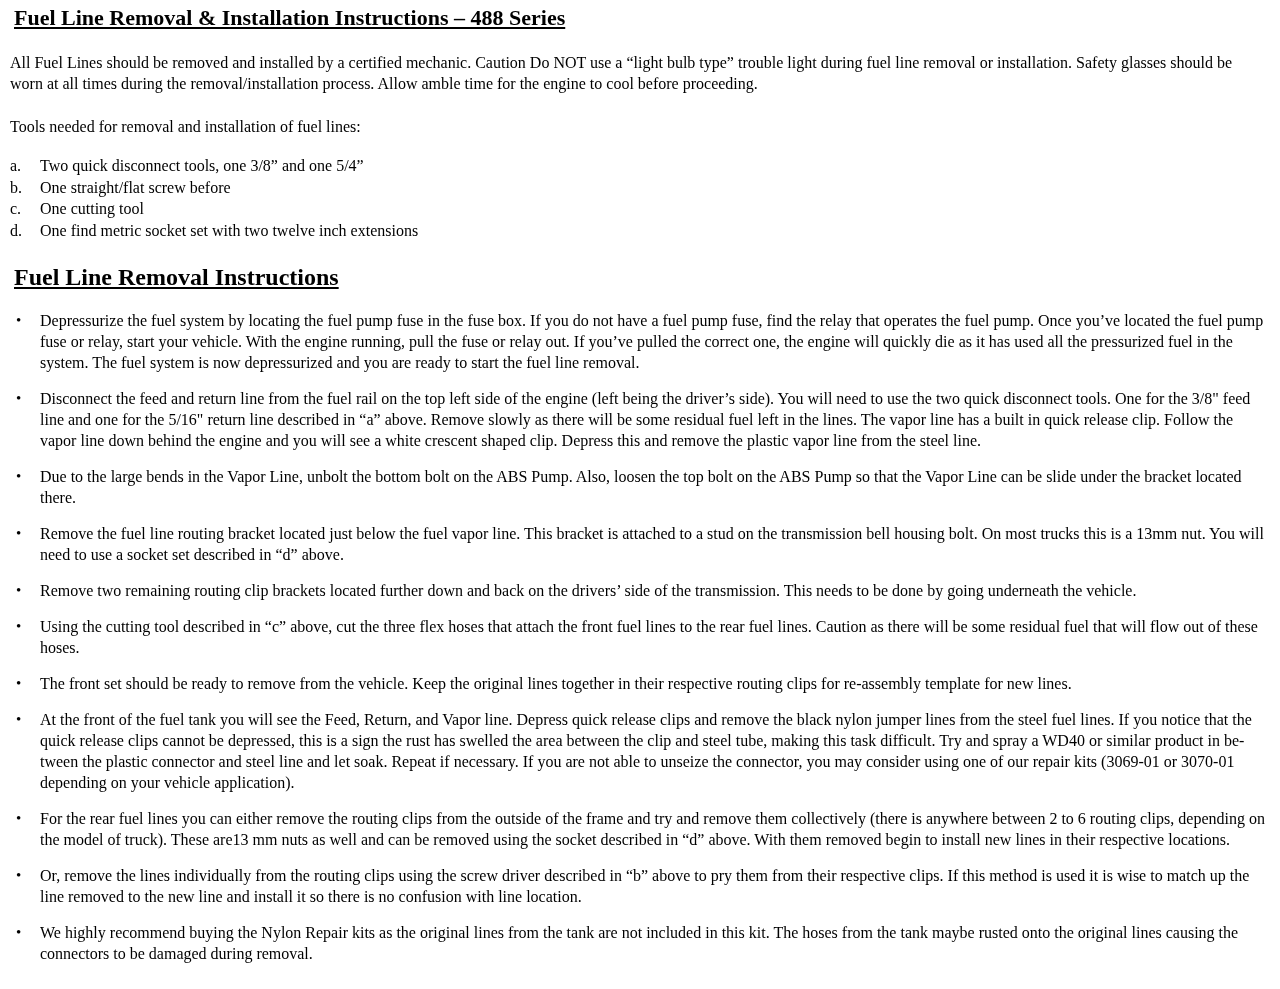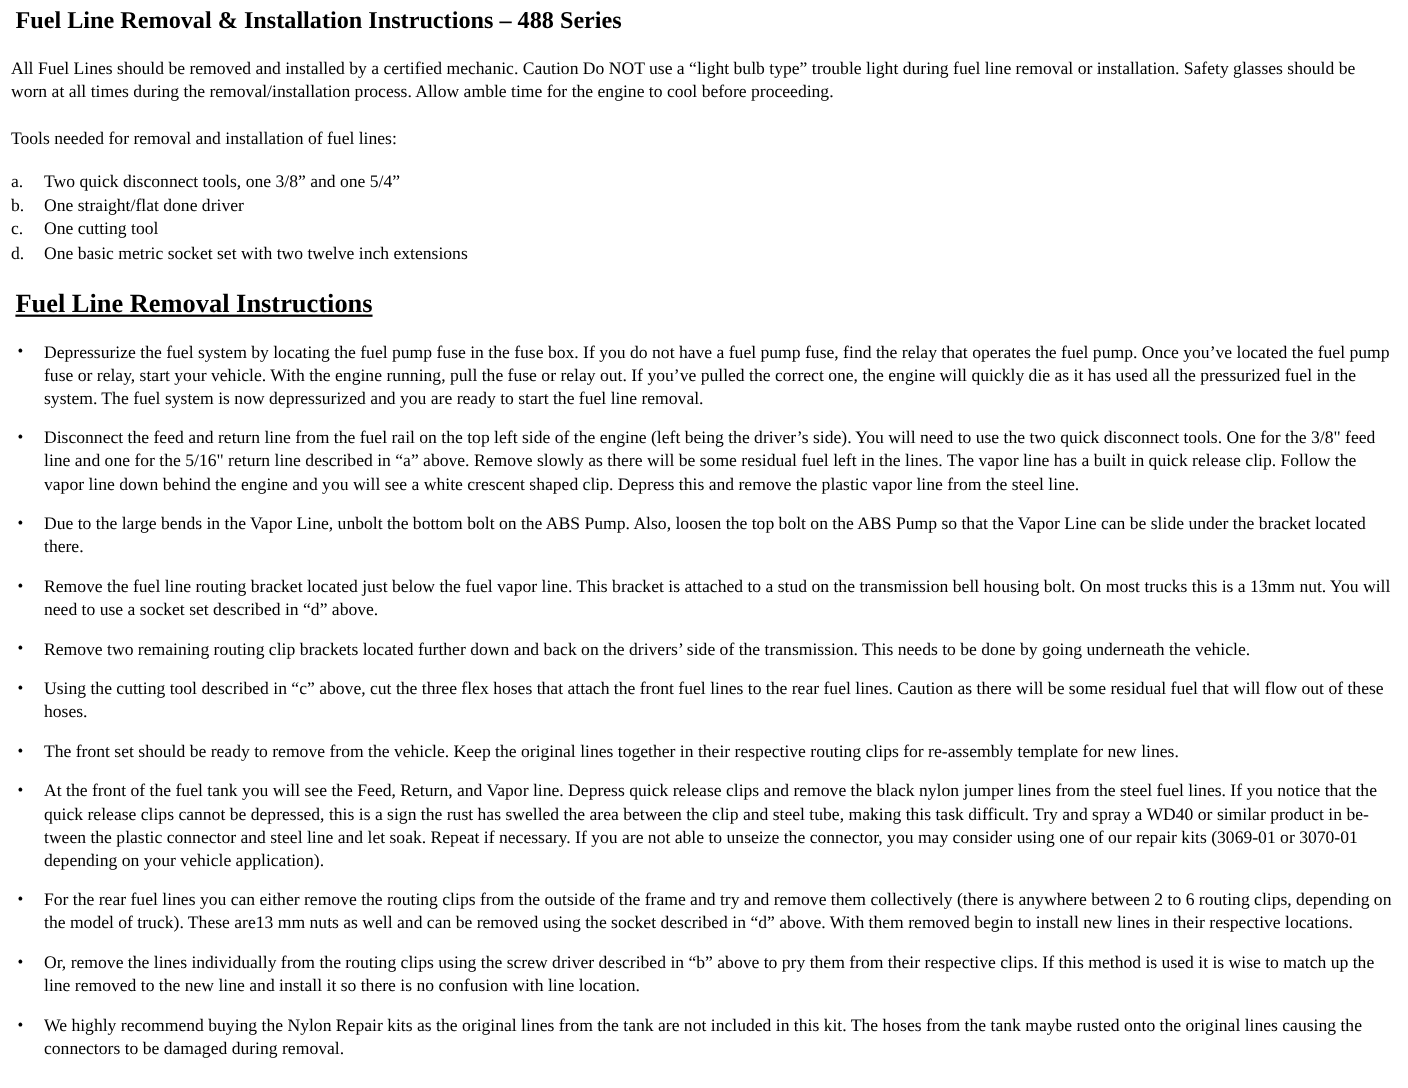--- a/index.html
+++ b/index.html
@@ -17,20 +17,21 @@
     font-family: "Liberation Serif", "DejaVu Serif", serif;
     font-size: 16px;
     line-height: 21px;
     color: #000000;
     overflow: hidden;
   }
   .doc-title {
     font-size: 22px;
     line-height: 26px;
     font-weight: bold;
+    text-decoration: underline;
     margin: 2px 0 0 4px;
   }
   .intro {
     margin: 21px 0 16px 0;
     padding-right: 2px;
   }
   .tools-intro {
     margin: 22px 0 0 0;
   }
   .tools-list {
@@ -88,29 +89,29 @@
 
   <p class="tools-intro">Tools needed for removal and installation of fuel lines:</p>
 
   <div class="tools-list">
     <div class="tool-row">
       <span class="tool-marker">a.</span>
       <span class="tool-text">Two quick disconnect tools, one 3/8” and one 5/4”</span>
     </div>
     <div class="tool-row">
       <span class="tool-marker">b.</span>
-      <span class="tool-text">One straight/flat done driver</span>
+      <span class="tool-text">One straight/flat screw before</span>
     </div>
     <div class="tool-row">
       <span class="tool-marker">c.</span>
       <span class="tool-text">One cutting tool</span>
     </div>
     <div class="tool-row">
       <span class="tool-marker">d.</span>
-      <span class="tool-text">One basic metric socket set with two twelve inch extensions</span>
+      <span class="tool-text">One find metric socket set with two twelve inch extensions</span>
     </div>
   </div>
 
   <h2 class="section-heading">Fuel Line Removal Instructions</h2>
 
   <ul class="bullet-list">
     <li class="bullet-item">
       <span class="bullet-marker">•</span>
       <span class="bullet-text">Depressurize the fuel system by locating the fuel pump fuse in the fuse box. If you do not have a fuel pump fuse, find the relay that operates the fuel pump. Once you’ve located the fuel pump fuse or relay, start your vehicle. With the engine running, pull the fuse or relay out. If you’ve pulled the correct one, the engine will quickly die as it has used all the pressurized fuel in the system. The fuel system is now depressurized and you are ready to start the fuel line removal.</span>
     </li>

